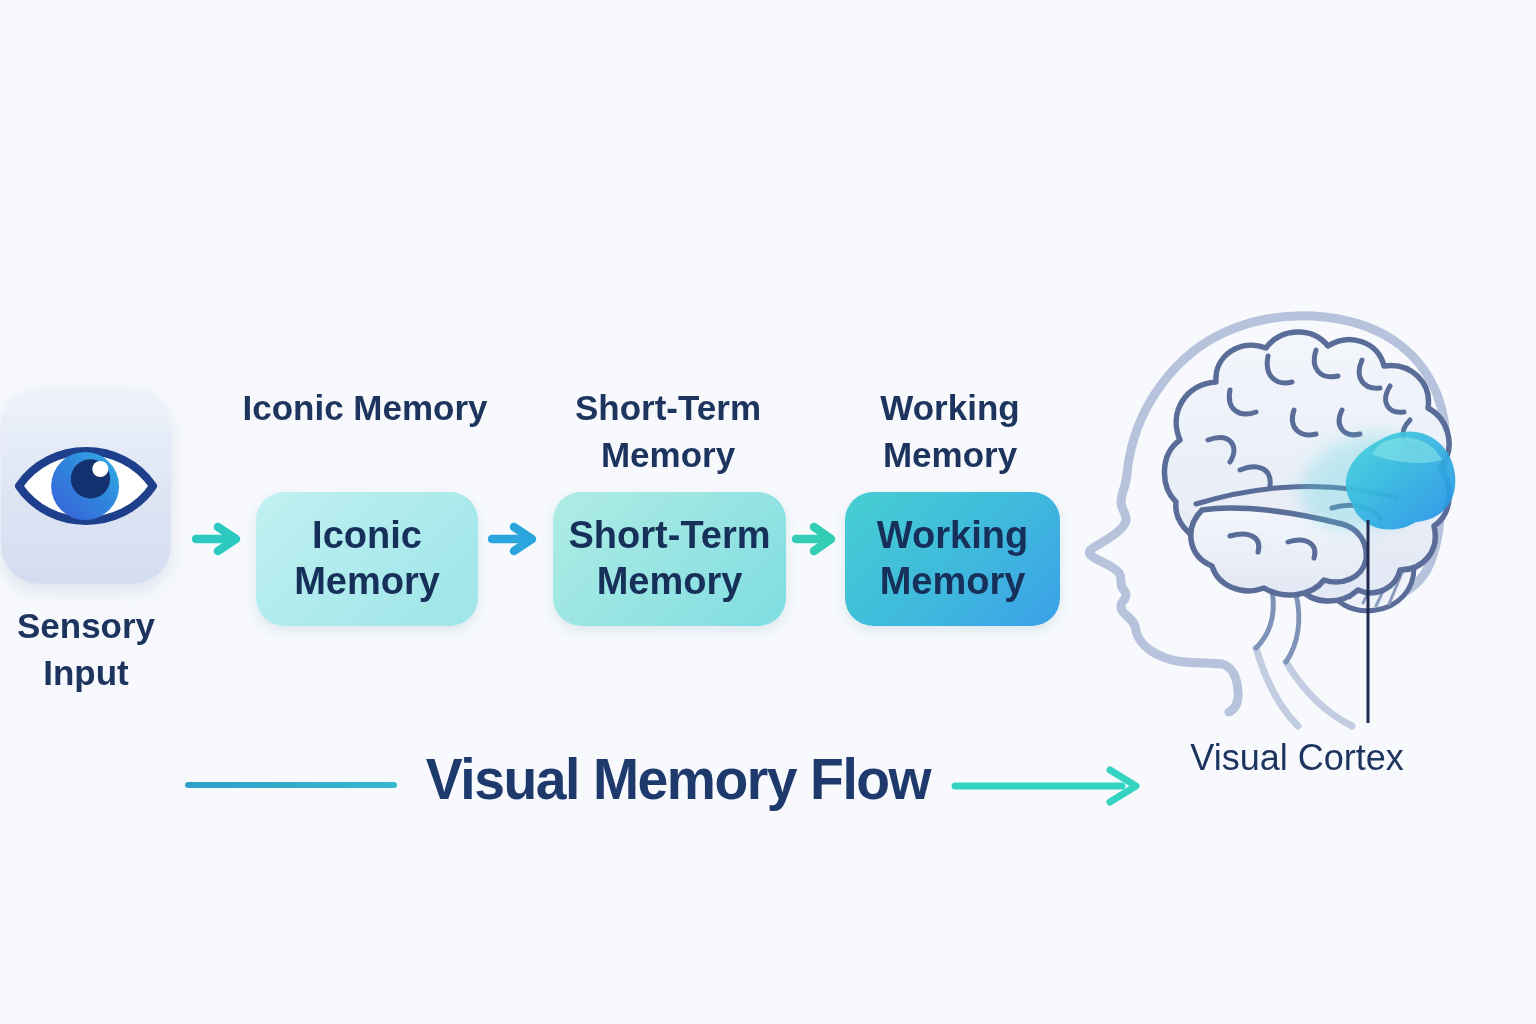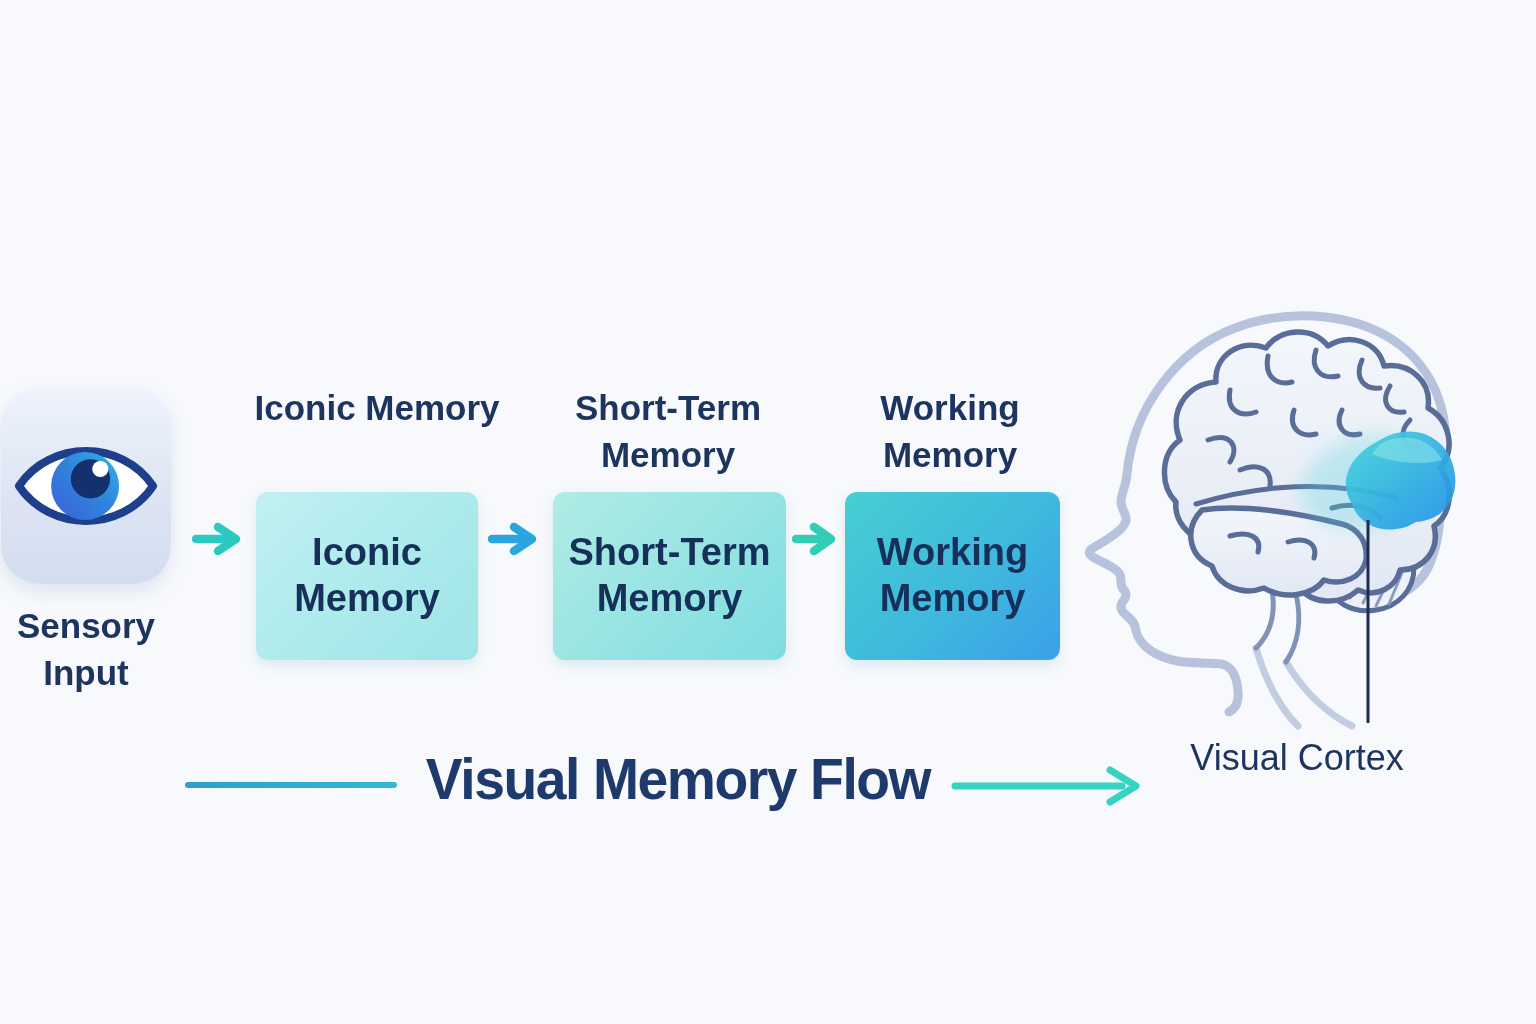--- a/index.html
+++ b/index.html
@@ -19,26 +19,26 @@
   .sensory-label{
     position:absolute; left:-10px; top:602px; width:192px;
     text-align:center; font-size:35px; font-weight:bold; line-height:1.35;
     color:#1d345f;
   }
   
   .stage-label{
     position:absolute; top:385px; width:280px; text-align:center;
     font-size:35px; font-weight:bold; line-height:1.34; color:#1d345f;
   }
-  .stage-label.l0{left:237px;}
+  .stage-label.l0{left:225px;}
   .stage-label.l1{left:528px;}
   .stage-label.l2{left:810px;}
   
   .stage-box{
-    position:absolute; top:492px; height:168px; border-radius:12px;
+    position:absolute; top:492px; height:134px; border-radius:28px;
     display:flex; flex-direction:column; align-items:center; justify-content:center;
     font-size:38px; font-weight:bold; line-height:1.2; color:#16305a;
     box-shadow:0 5px 12px rgba(90,150,165,.16);
   }
   .stage-box.b0{left:256px; width:222px;
     background:linear-gradient(135deg,#c2f0f2 0%,#aceaec 55%,#9fe5e7 100%);}
   .stage-box.b1{left:553px; width:233px;
     background:linear-gradient(135deg,#b0ece5 0%,#93e3e2 60%,#7fdde2 100%);}
   .stage-box.b2{left:845px; width:215px;
     background:linear-gradient(135deg,#47ced2 0%,#3fb9dd 55%,#3aa0e8 100%);}

